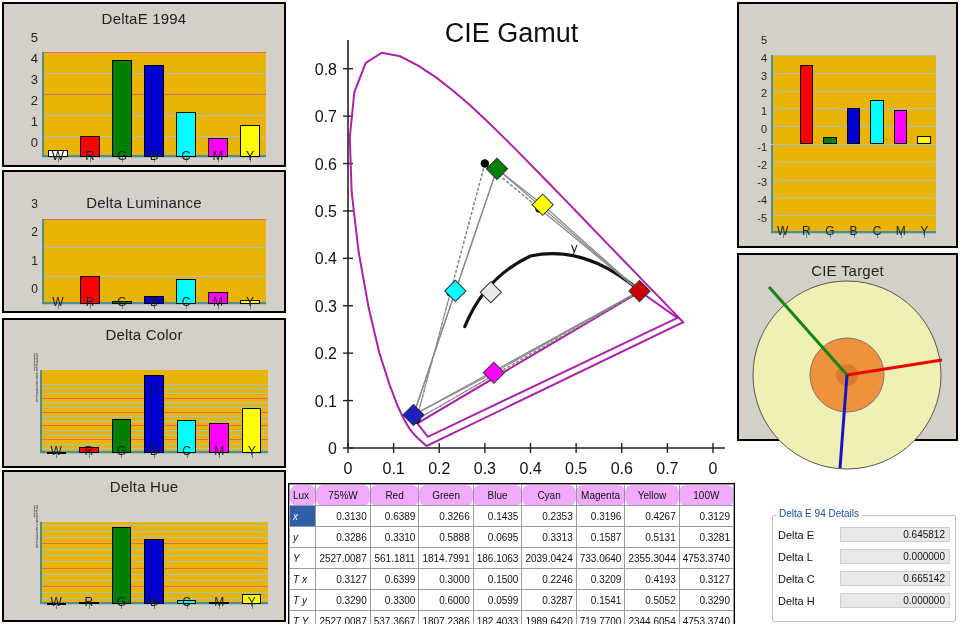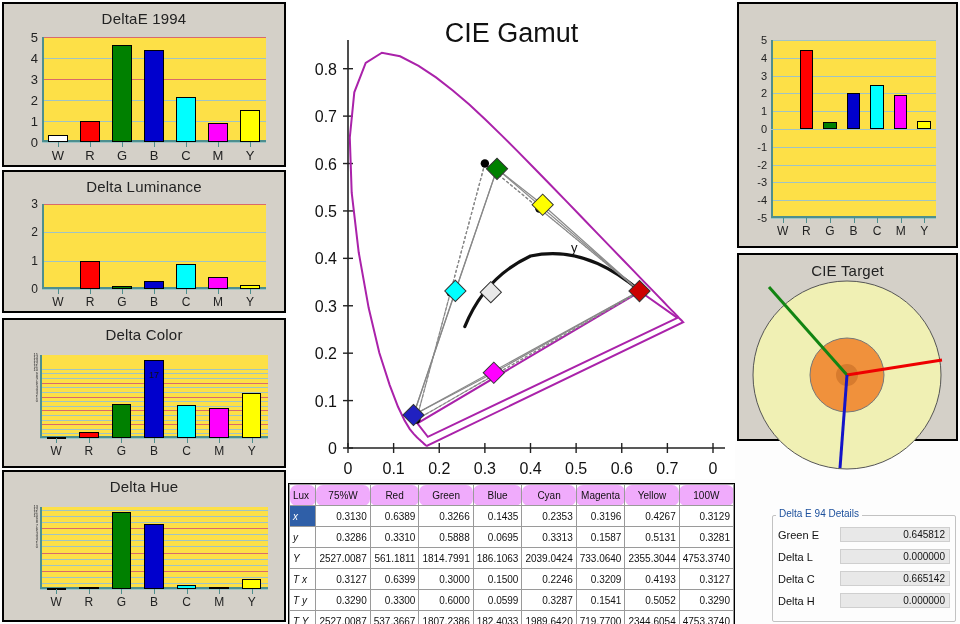--- a/index.html
+++ b/index.html
@@ -8,21 +8,21 @@
        position:relative;background:#ffffff;}
   .root{position:absolute;inset:0;background:#fdfdfd;}
 
   
   .panel{position:absolute;background:#d4d0c8;
          border:2px solid #000;box-sizing:border-box;}
   .ptitle{position:absolute;left:0;right:0;text-align:center;
           color:#222;font-size:15px;letter-spacing:.2px;}
 
   
-  .plot{position:absolute;background:#fde047;box-sizing:border-box;}
+  .plot{position:absolute;background:#eab308;box-sizing:border-box;margin-top:15px;}
   .gridline{position:absolute;left:0;right:0;height:1px;background:#9fc4c4;}
   .gridline.red{background:#d96a6a;}
   .axisY{position:absolute;top:0;bottom:0;width:2px;background:#4d8f8f;}
   .axisX{position:absolute;left:0;right:0;height:2px;background:#4d8f8f;}
   .ytick{position:absolute;right:0;text-align:right;font-size:11px;color:#222;
          transform:translateY(-50%);white-space:nowrap;}
   .xtick{position:absolute;text-align:center;font-size:12px;color:#222;
          transform:translateX(-50%);}
   .tickmark{position:absolute;width:1px;height:5px;background:#4d8f8f;}
   .bar{position:absolute;border:1px solid #000;box-sizing:border-box;}
@@ -116,21 +116,21 @@
       <div class="xtick" style="left: 54px; top: 144px; font-size: 13px;">W</div>
       <div class="xtick" style="left: 86px; top: 144px; font-size: 13px;">R</div>
       <div class="xtick" style="left: 118px; top: 144px; font-size: 13px;">G</div>
       <div class="xtick" style="left: 150px; top: 144px; font-size: 13px;">B</div>
       <div class="xtick" style="left: 182px; top: 144px; font-size: 13px;">C</div>
       <div class="xtick" style="left: 214px; top: 144px; font-size: 13px;">M</div>
       <div class="xtick" style="left: 246px; top: 144px; font-size: 13px;">Y</div>
     </div>
 
   <div class="panel" id="p-deltalum" style="left:2px;top:170px;width:284px;height:143px;">
-    <div class="ptitle" style="top:6px;">Delta Luminance</div>
+    <div class="ptitle" style="top:22px;">Delta Luminance</div>
     <div class="plot" id="plot-deltalum" style="left:38px;top:32px;width:224px;height:85px;">
         <div class="gridline " style="top: 85px;"></div>
         <div class="gridline " style="top: 56.6667px;"></div>
         <div class="gridline " style="top: 28.3333px;"></div>
         <div class="gridline " style="top: 0px;"></div>
         <div class="gridline red" style="top: 0px;"></div>
         <div class="axisX" style="bottom: 0px;"></div>
         <div class="axisY" style="left: 0px;"></div>
         <div class="tickmark" style="left: 16px; bottom: -5px;"></div>
         <div class="bar" style="left: 38.08px; width: 19.84px; top: 56.6667px; height: 28.3333px; background: rgb(255, 0, 0);"></div>
@@ -516,21 +516,21 @@
           </tr>
         </tbody>
     </table>
   </div>
 
   <div id="details">
     <div class="group"></div>
     <div class="glabel">Delta E 94 Details</div>
     <div id="details-rows">
         <div class="drow" style="top: 22px;">
-          <div class="dname">Green E</div>
+          <div class="dname">Delta E</div>
           <div class="dbox">0.645812</div>
         </div>
         <div class="drow" style="top: 44px;">
           <div class="dname">Delta L</div>
           <div class="dbox">0.000000</div>
         </div>
         <div class="drow" style="top: 66px;">
           <div class="dname">Delta C</div>
           <div class="dbox">0.665142</div>
         </div>

